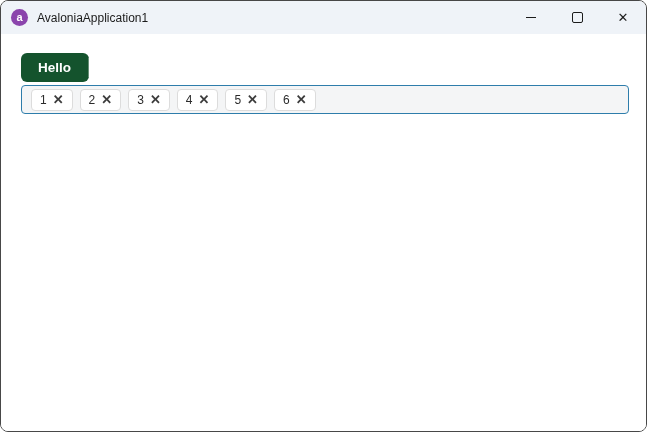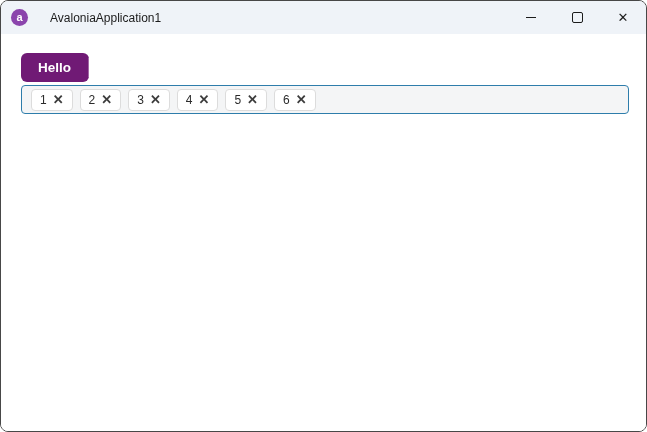--- a/index.html
+++ b/index.html
@@ -13,36 +13,36 @@
     user-select:none;
   }
   .app-icon{
     width:17px;height:17px;border-radius:50%;
     background:#8b44ac;color:#fff;
     display:flex;align-items:center;justify-content:center;
     font-size:12px;font-weight:700;line-height:1;
     margin-left:10px;flex:0 0 auto;
   }
   .app-icon span.glyph{position:absolute;font-size:11px;}
-  .title-text{margin-left:22px;font-size:12px;color:#1b1b1b;white-space:nowrap;}
+  .title-text{margin-left:9px;font-size:12px;color:#1b1b1b;white-space:nowrap;}
   .caption-buttons{margin-left:auto;display:flex;height:100%;}
   .caption-btn{
     width:46px;height:100%;display:flex;align-items:center;justify-content:center;
     background:transparent;border:none;cursor:default;
   }
   .glyph-min{width:10px;height:1px;background:#1b1b1b;}
   .glyph-max{width:9px;height:9px;border:1px solid #1b1b1b;border-radius:2px;background:transparent;}
   .glyph-close{font-size:13px;color:#1b1b1b;line-height:1;}
   
   .content{position:relative;width:100%;height:calc(100% - 33px);background:#fff;}
   
   .split-button{
     position:absolute;left:20px;top:19px;height:29px;
     display:inline-flex;align-items:stretch;
-    background:#701a75;border-radius:6px;overflow:hidden;
+    background:#14532d;border-radius:6px;overflow:hidden;
   }
   .split-seg{
     display:flex;align-items:center;justify-content:center;
     padding:0 17px;background:transparent;border:none;
     color:#fff;font-weight:700;font-size:13.5px;font-family:"Liberation Sans",sans-serif;
     cursor:default;
   }
   .split-divider{width:1px;background:rgba(255,255,255,0.35);margin:5px 0;}
   
   .tagbox{

